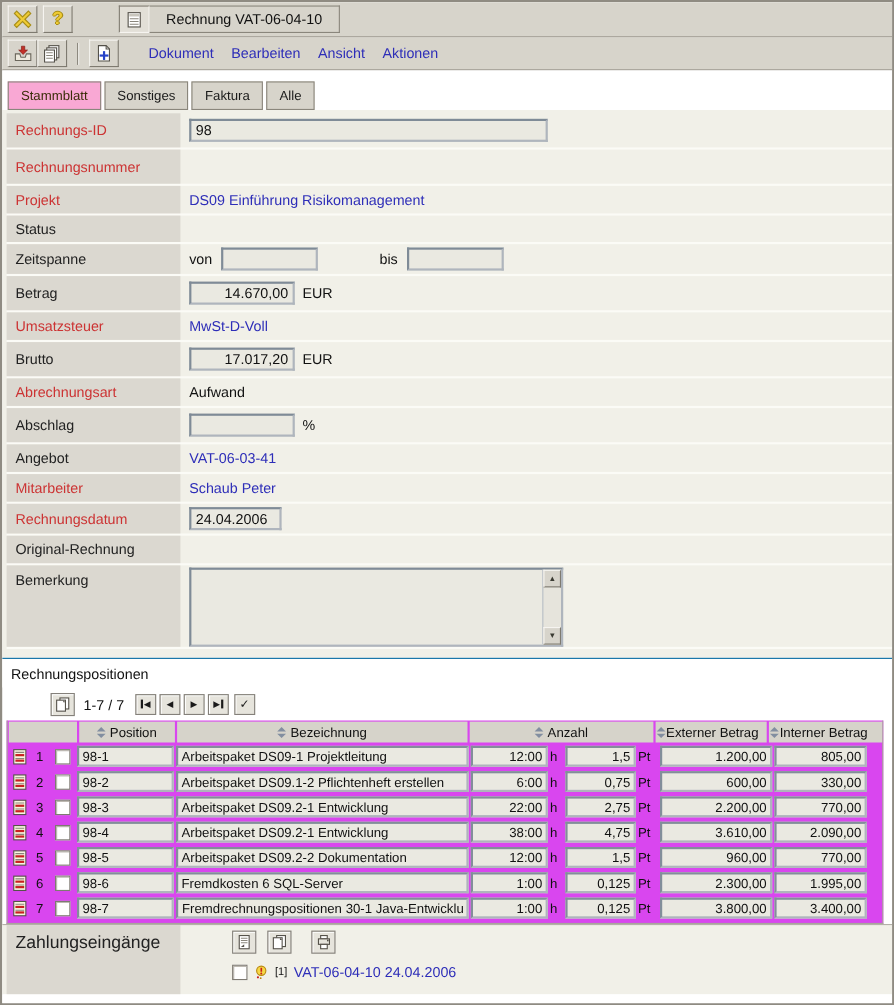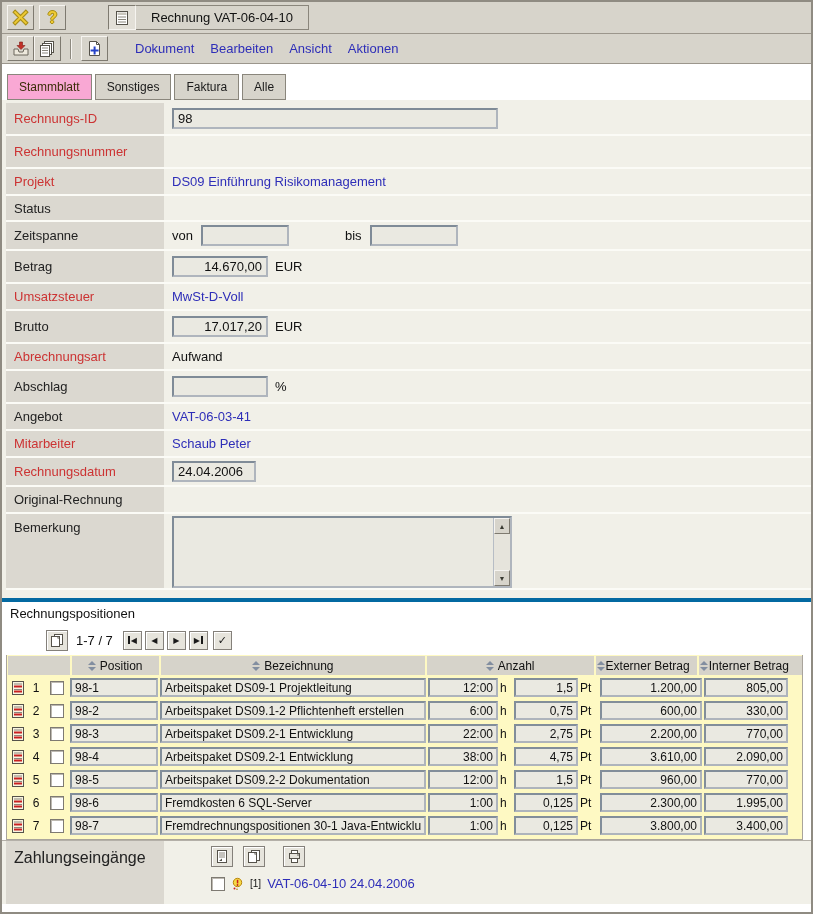--- a/index.html
+++ b/index.html
@@ -99,41 +99,41 @@
   .ta-inner { flex: 1; font-size: 13px; padding: 2px 3px; color: #111; }
   .ta-scroll { width: 17px; background: #E6E4DC; border-left: 1px solid #B7BDC5; display: flex; flex-direction: column; justify-content: space-between; }
   .sbtn {
     height: 16px; width: 100%; background: #D7D4CB; cursor: pointer;
     border: 1px solid; border-color: #F6F4F0 #7E7A70 #7E7A70 #F6F4F0;
     font-size: 7px; color: #3a3a32; display: flex; align-items: center; justify-content: center;
   }
 
   
   .section-title {
-    border-top: 4px solid #0369a1; background: #fff;
+    border-top: 1px solid #0369a1; background: #fff;
     height: 27px; display: flex; align-items: center;
     padding-left: 8px; font-size: 13px; color: #111; flex: 0 0 auto; text-align: center;
   }
   .pager { height: 30px; background: #fff; display: flex; align-items: center; padding-left: 5px; gap: 3px; flex: 0 0 auto; margin-left: 39px; }
   .icon-btn {
     width: 22px; height: 21px; background: #E6E4DC;
     border: 1px solid #84807A; box-shadow: inset 1px 1px 0 #fff;
     display: flex; align-items: center; justify-content: center; cursor: pointer;
   }
   .range { font-size: 13px; color: #111; margin: 0 7px 0 5px; }
   .nav-btn {
     width: 19px; height: 19px; background: #E6E4DC;
     border: 1px solid #84807A; box-shadow: inset 1px 1px 0 #fff;
     display: flex; align-items: center; justify-content: center; gap: 1px;
     font-size: 8px; color: #1a1a1a; cursor: pointer;
   }
   .nav-btn .vbar { width: 2px; height: 8px; background: #1a1a1a; }
   .nav-btn.checkbtn { font-size: 11px; margin-left: 2px; }
 
-  .postable { margin: 0 8px 0 4px; border: 1px solid #A9A49C; border-top: none; background: #fef9c3; flex: 0 0 auto; padding-bottom: 2px; }
+  .postable { margin: 0 8px 0 4px; border: 1px solid #A9A49C; border-top: none; background: #d946ef; flex: 0 0 auto; padding-bottom: 2px; }
   .thead { display: flex; align-items: center; height: 21px; padding-left: 1px; }
   .hc {
     background: #D6D3CA; height: 19px; margin-right: 2px;
     display: flex; align-items: center; justify-content: center;
     font-size: 12px; color: #111; gap: 4px;
   }
   .hc.blank { width: 62px; }
   .hc.cpos { width: 88px; } .hc.cbez { width: 266px; } .hc.canz { width: 168px; }
   .hc.cext { width: 102px; justify-content: flex-start; padding-left: 1px; gap: 1px; }
   .hc.cint { width: 104px; margin-right: 0; justify-content: flex-start; padding-left: 1px; gap: 1px; }

